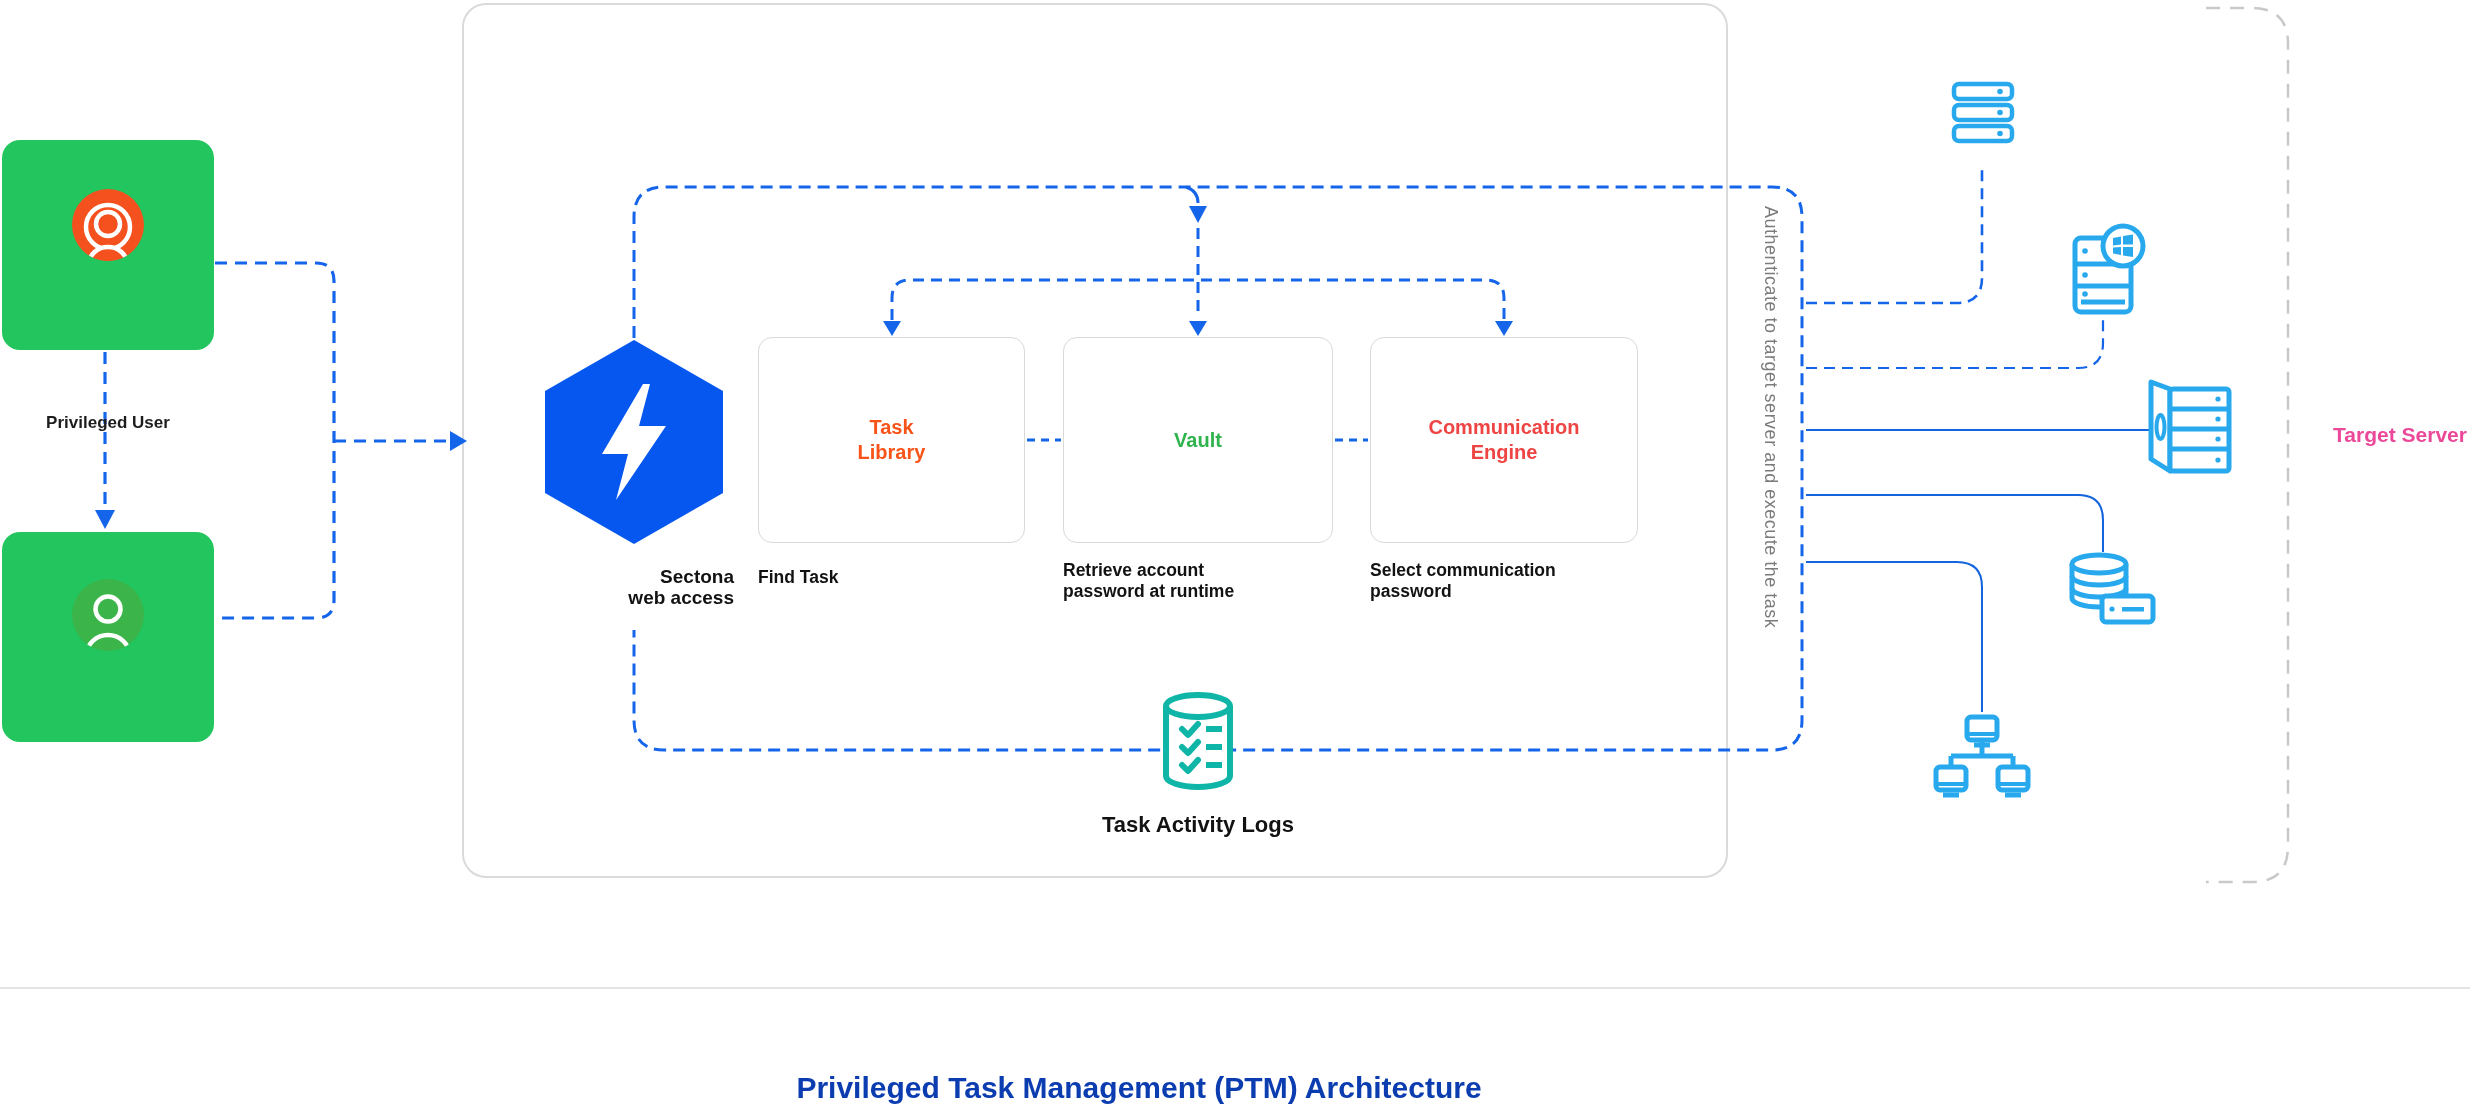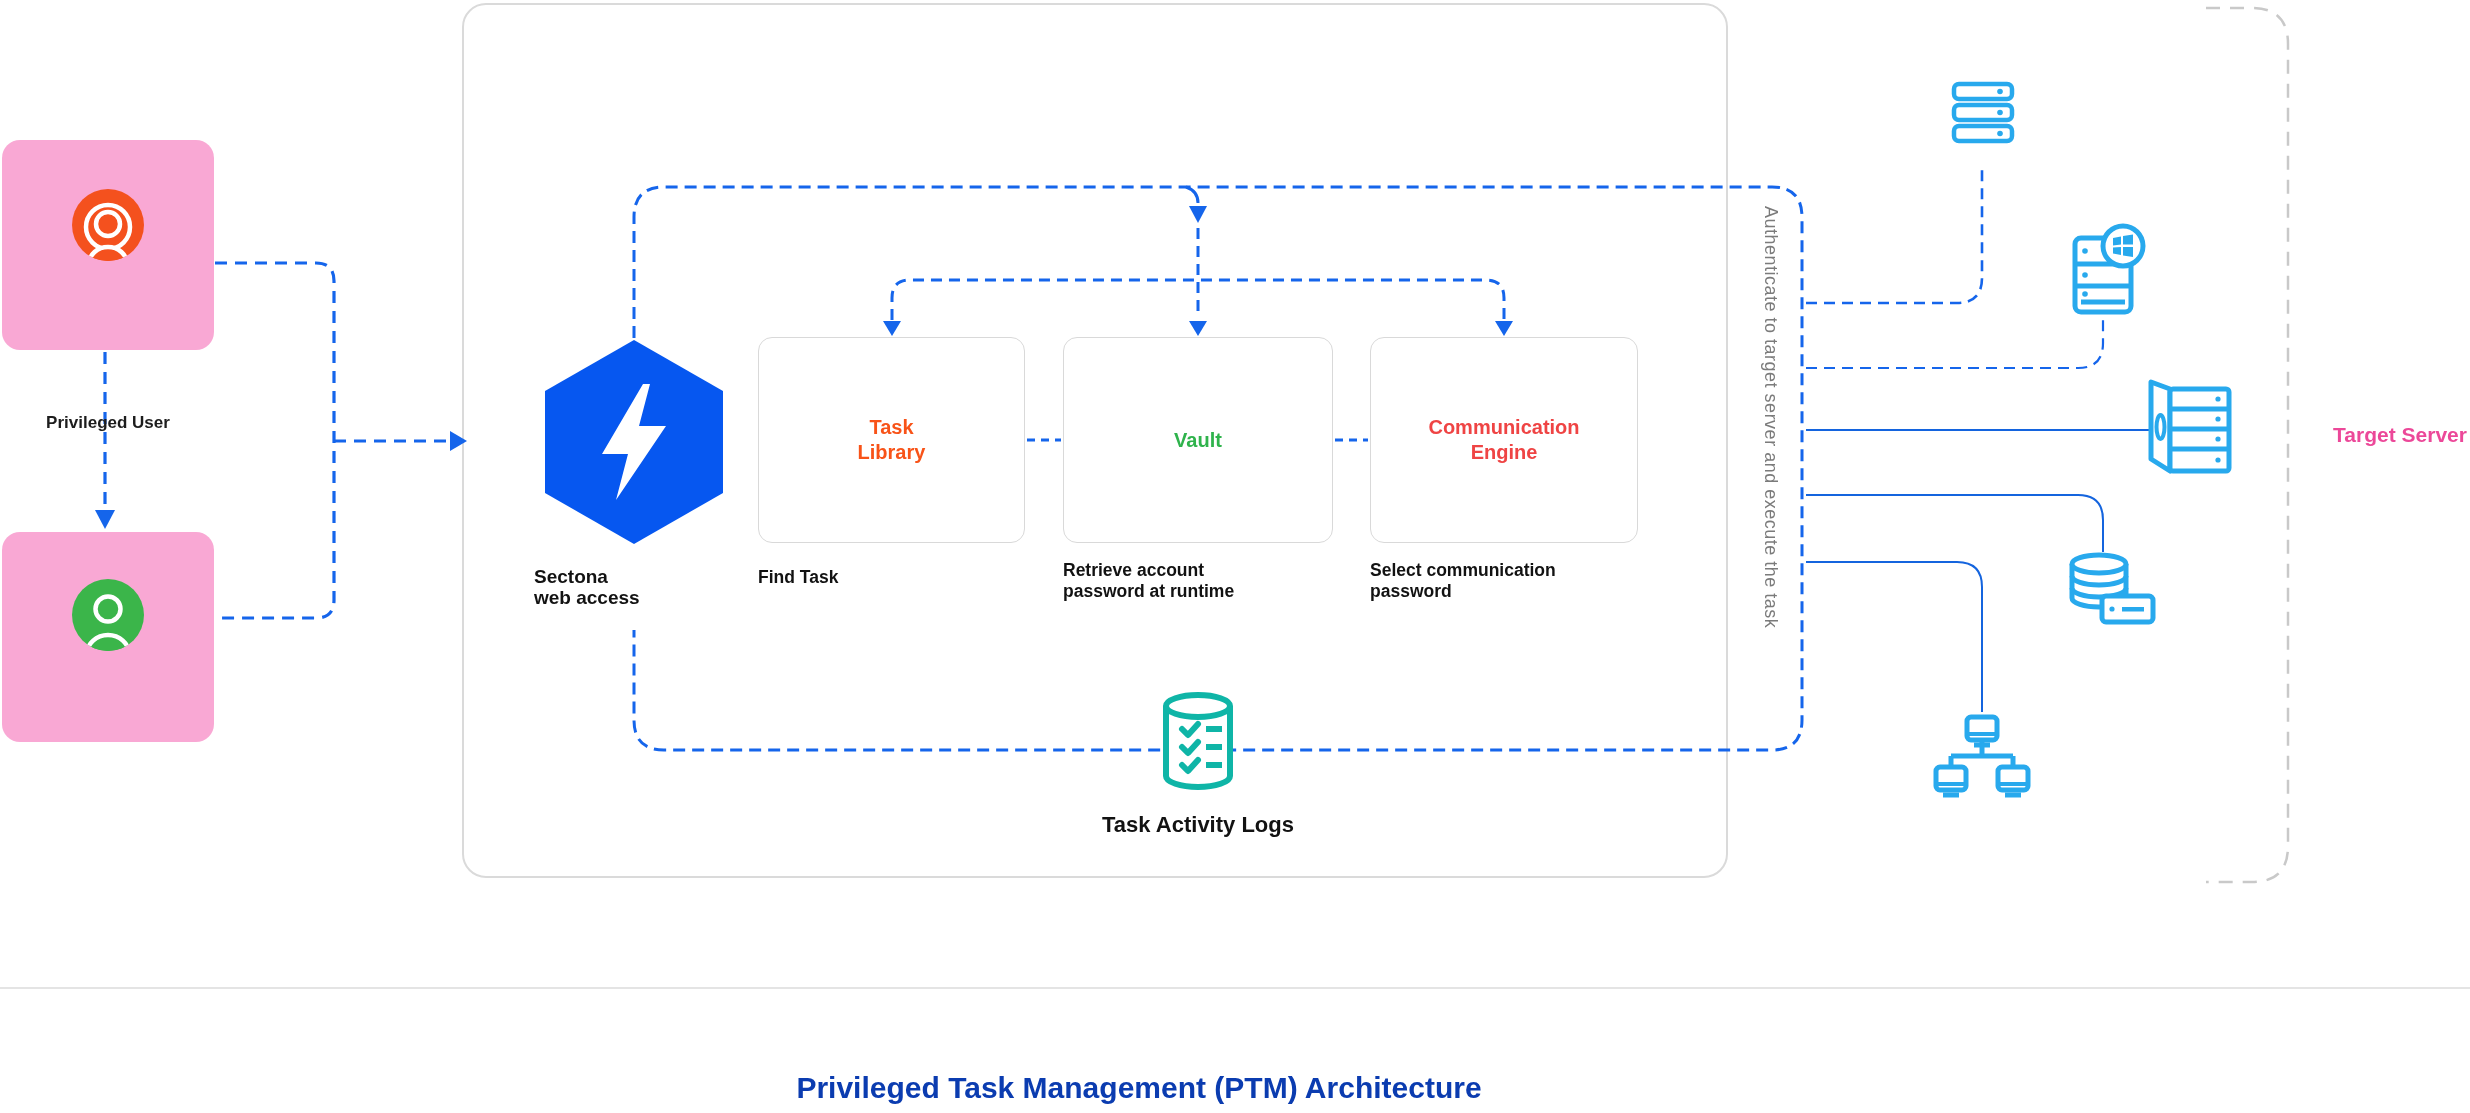--- a/index.html
+++ b/index.html
@@ -1,31 +1,31 @@
 <!DOCTYPE html>
 <html><head>
 <meta charset="utf-8">
 <style>
   html,body{margin:0;padding:0;background:#ffffff;}
   #page{position:relative;width:2470px;height:1113px;background:#ffffff;overflow:hidden;
         font-family:"Liberation Sans","DejaVu Sans",sans-serif;color:#161616;}
   .abs{position:absolute;}
   .pre{white-space:pre-line;}
   
-  .actor-card{width:212px;height:210px;background:#f9a8d4;border-radius:18px;}
+  .actor-card{width:212px;height:210px;background:#22c55e;border-radius:18px;}
   .actor-label{width:212px;text-align:center;font-size:17px;font-weight:600;color:#1d1d1d;}
   
   #container{left:462px;top:3px;width:1266px;height:875px;background:#ffffff;
              border:2px solid #DADADA;border-radius:24px;box-sizing:border-box;}
   
   .module-box{height:206px;background:#ffffff;border:1.5px solid #D9D9D9;border-radius:14px;
               box-sizing:border-box;display:flex;align-items:center;justify-content:center;}
   .module-title{font-size:20px;font-weight:700;text-align:center;line-height:25px;}
   .module-caption{font-size:17.5px;font-weight:700;text-align:left;line-height:21px;color:#121212;}
-  .gateway-label{font-size:19px;font-weight:700;text-align:left;line-height:21px;color:#121212;}
+  .gateway-label{font-size:19px;font-weight:700;text-align:right;line-height:21px;color:#121212;}
   .logs-label{font-size:22px;font-weight:700;text-align:center;color:#121212;}
   .target-label{font-size:21px;font-weight:700;color:#ec4899;}
   
   .vertical-note{writing-mode:vertical-rl;font-size:18px;color:#7B7B7B;letter-spacing:.5px;
                  height:545px;text-align:left;}
   
   #divider{left:0;top:987px;width:2470px;height:2px;background:#E4E4E4;}
   #page-title{left:0;top:1071px;width:2278px;text-align:center;font-size:30px;font-weight:700;}
   svg{display:block;}
 </style>

